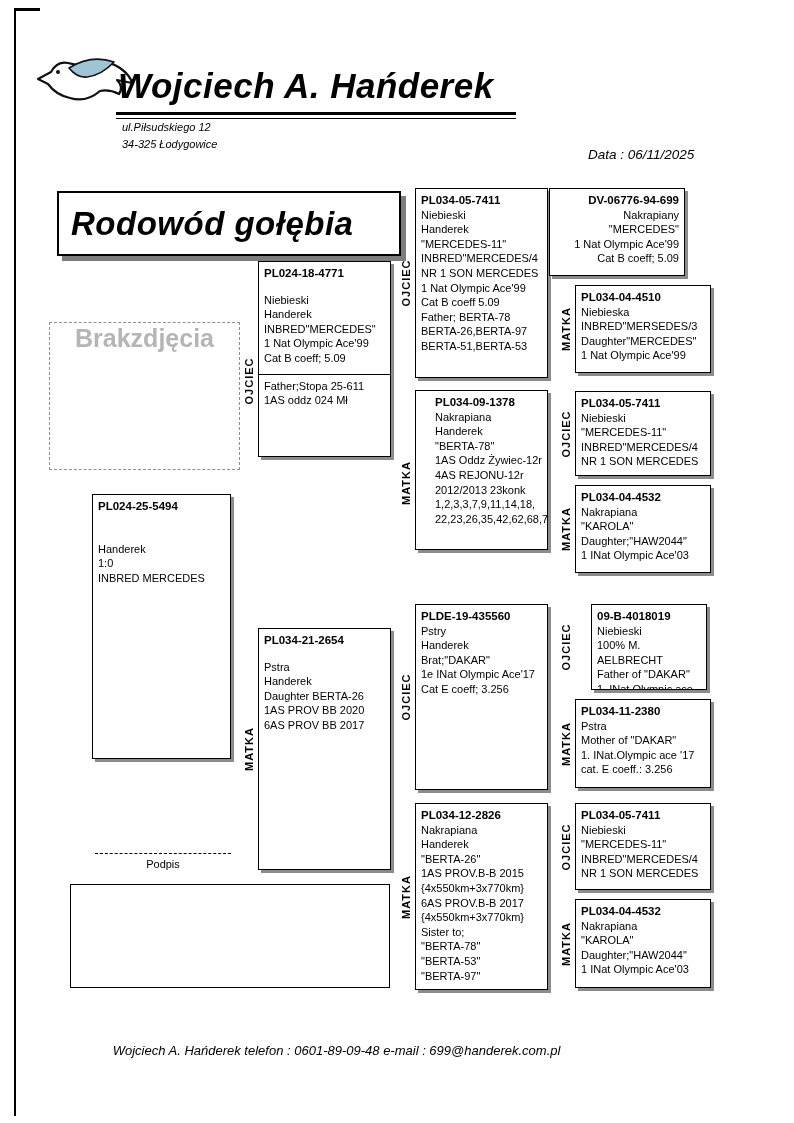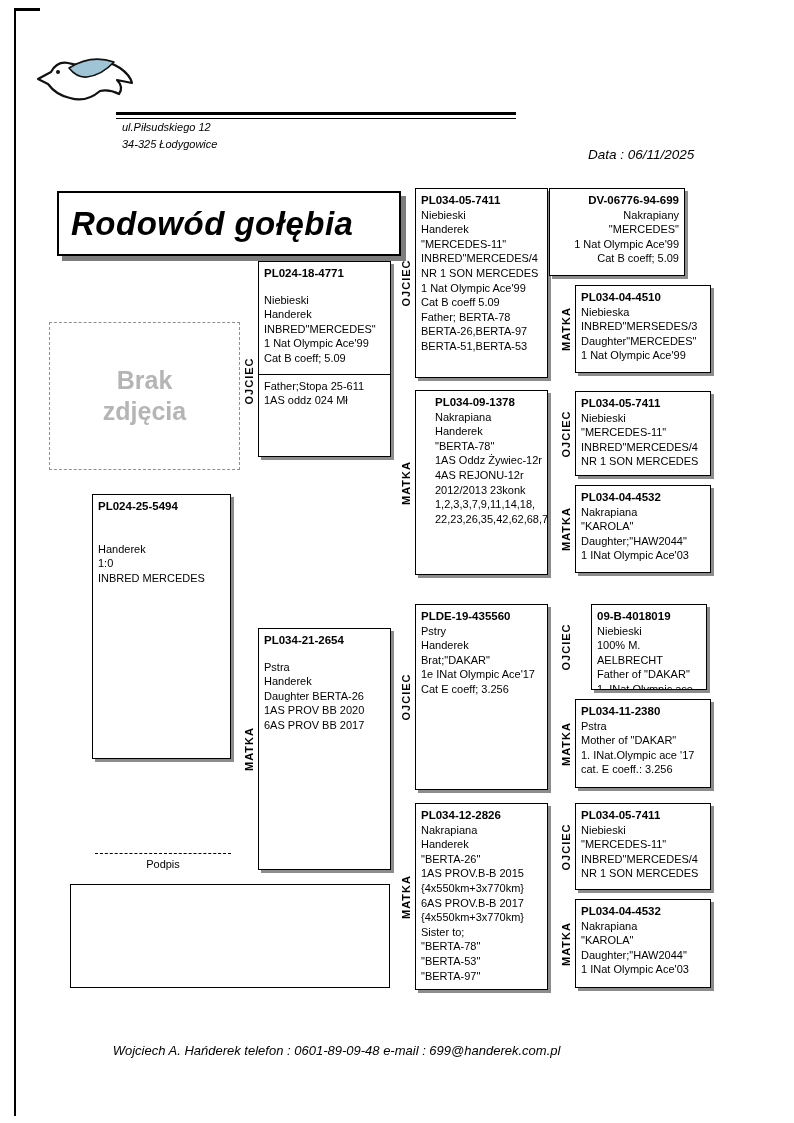--- a/index.html
+++ b/index.html
@@ -15,21 +15,21 @@
   .rule1{position:absolute;left:116px;top:112px;width:400px;height:3px;background:#000;}
   .rule2{position:absolute;left:116px;top:118px;width:400px;height:1px;background:#000;}
   .addr{position:absolute;left:122px;font-size:11px;font-style:italic;}
   .date{position:absolute;left:588px;top:147px;font-size:13.5px;font-style:italic;white-space:nowrap;}
 
   .titlebox{position:absolute;left:57px;top:191px;width:344px;height:65px;background:#fff;border:2px solid #000;
     box-shadow:5px 5px 0 #7d7d7d;display:flex;align-items:center;padding-left:12px;
     font-size:33px;font-weight:700;font-style:italic;letter-spacing:.5px;white-space:nowrap;}
 
   .photo{position:absolute;left:49px;top:322px;width:191px;height:148px;border:1px dashed #8f8f8f;
-    display:flex;flex-direction:column;align-items:center;justify-content:center;
+    display:flex;flex-direction:row;align-items:flex-start;justify-content:center;
     color:#b5b5b5;font-size:25px;font-weight:700;line-height:1.25;}
 
   .pbox{position:absolute;background:#fff;border:1px solid #000;box-shadow:3px 3px 0 #8c8c8c;
     padding:4px 5px;font-size:11px;line-height:14.6px;overflow:hidden;}
   .pbox .ring{font-weight:700;font-size:11.5px;}
   .gap12{margin-top:12px;}
   .gap28{margin-top:28px;}
   .sep{border-top:1px solid #000;margin:8px -5px 4px -5px;}
 
   .vlabel{position:absolute;width:16px;display:flex;align-items:center;justify-content:center;}
@@ -49,20 +49,21 @@
   <div class="crop-h"></div>
   <div class="crop-v"></div>
 
   <div class="logo">
     <svg width="102" height="68" viewBox="0 0 102 66">
       <path d="M4 28 L17 21 Q23 10 34 12 Q45 15 51 13 Q70 6 86 17 Q96 24 98 32 L83 29 Q90 36 85 43 Q75 38 66 40 Q52 52 36 47 Q22 44 14 33 Z" fill="#ffffff" stroke="#111111" stroke-width="2.2" stroke-linejoin="round"></path>
       <path d="M35 17 Q57 3 80 11 Q68 24 53 26 Q43 27 35 17 Z" fill="#9fc4d6" stroke="#111111" stroke-width="1.6" stroke-linejoin="round"></path>
       <circle cx="24" cy="21" r="2" fill="#111111"></circle>
     </svg>
   </div>
+  <div class="brand">Wojciech A. Hańderek</div>
   <div class="rule1"></div>
   <div class="rule2"></div>
   <div class="addr" style="top:121px;">ul.Piłsudskiego 12</div>
   <div class="addr" style="top:138px;">34-325 Łodygowice</div>
   <div class="date">Data :   06/11/2025</div>
 
   <div class="titlebox">Rodowód gołębia</div>
 
   <div class="photo">
     <div>Brak</div>
@@ -126,21 +127,21 @@
         <div>Cat B coeff 5.09</div>
         <div>Father; BERTA-78</div>
         <div>BERTA-26,BERTA-97</div>
         <div>BERTA-51,BERTA-53</div>
       </div>
   </div>
 
   <div class="vlabel" style="left:398px;top:390px;height:185px;">
       <span>MATKA</span>
     </div>
-  <div class="pbox" style="left:415px;top:390px;width:133px;height:185px;padding-left:19px;">
+  <div class="pbox" style="left:415px;top:390px;width:133px;height:160px;padding-left:19px;">
     <div class="ring">PL034-09-1378</div>
     <div>
         <div>Nakrapiana</div>
         <div>Handerek</div>
         <div>"BERTA-78"</div>
         <div>1AS Oddz Żywiec-12r</div>
         <div>4AS REJONU-12r</div>
         <div>2012/2013 23konk</div>
         <div>1,2,3,3,7,9,11,14,18,</div>
         <div>22,23,26,35,42,62,68,7</div>

